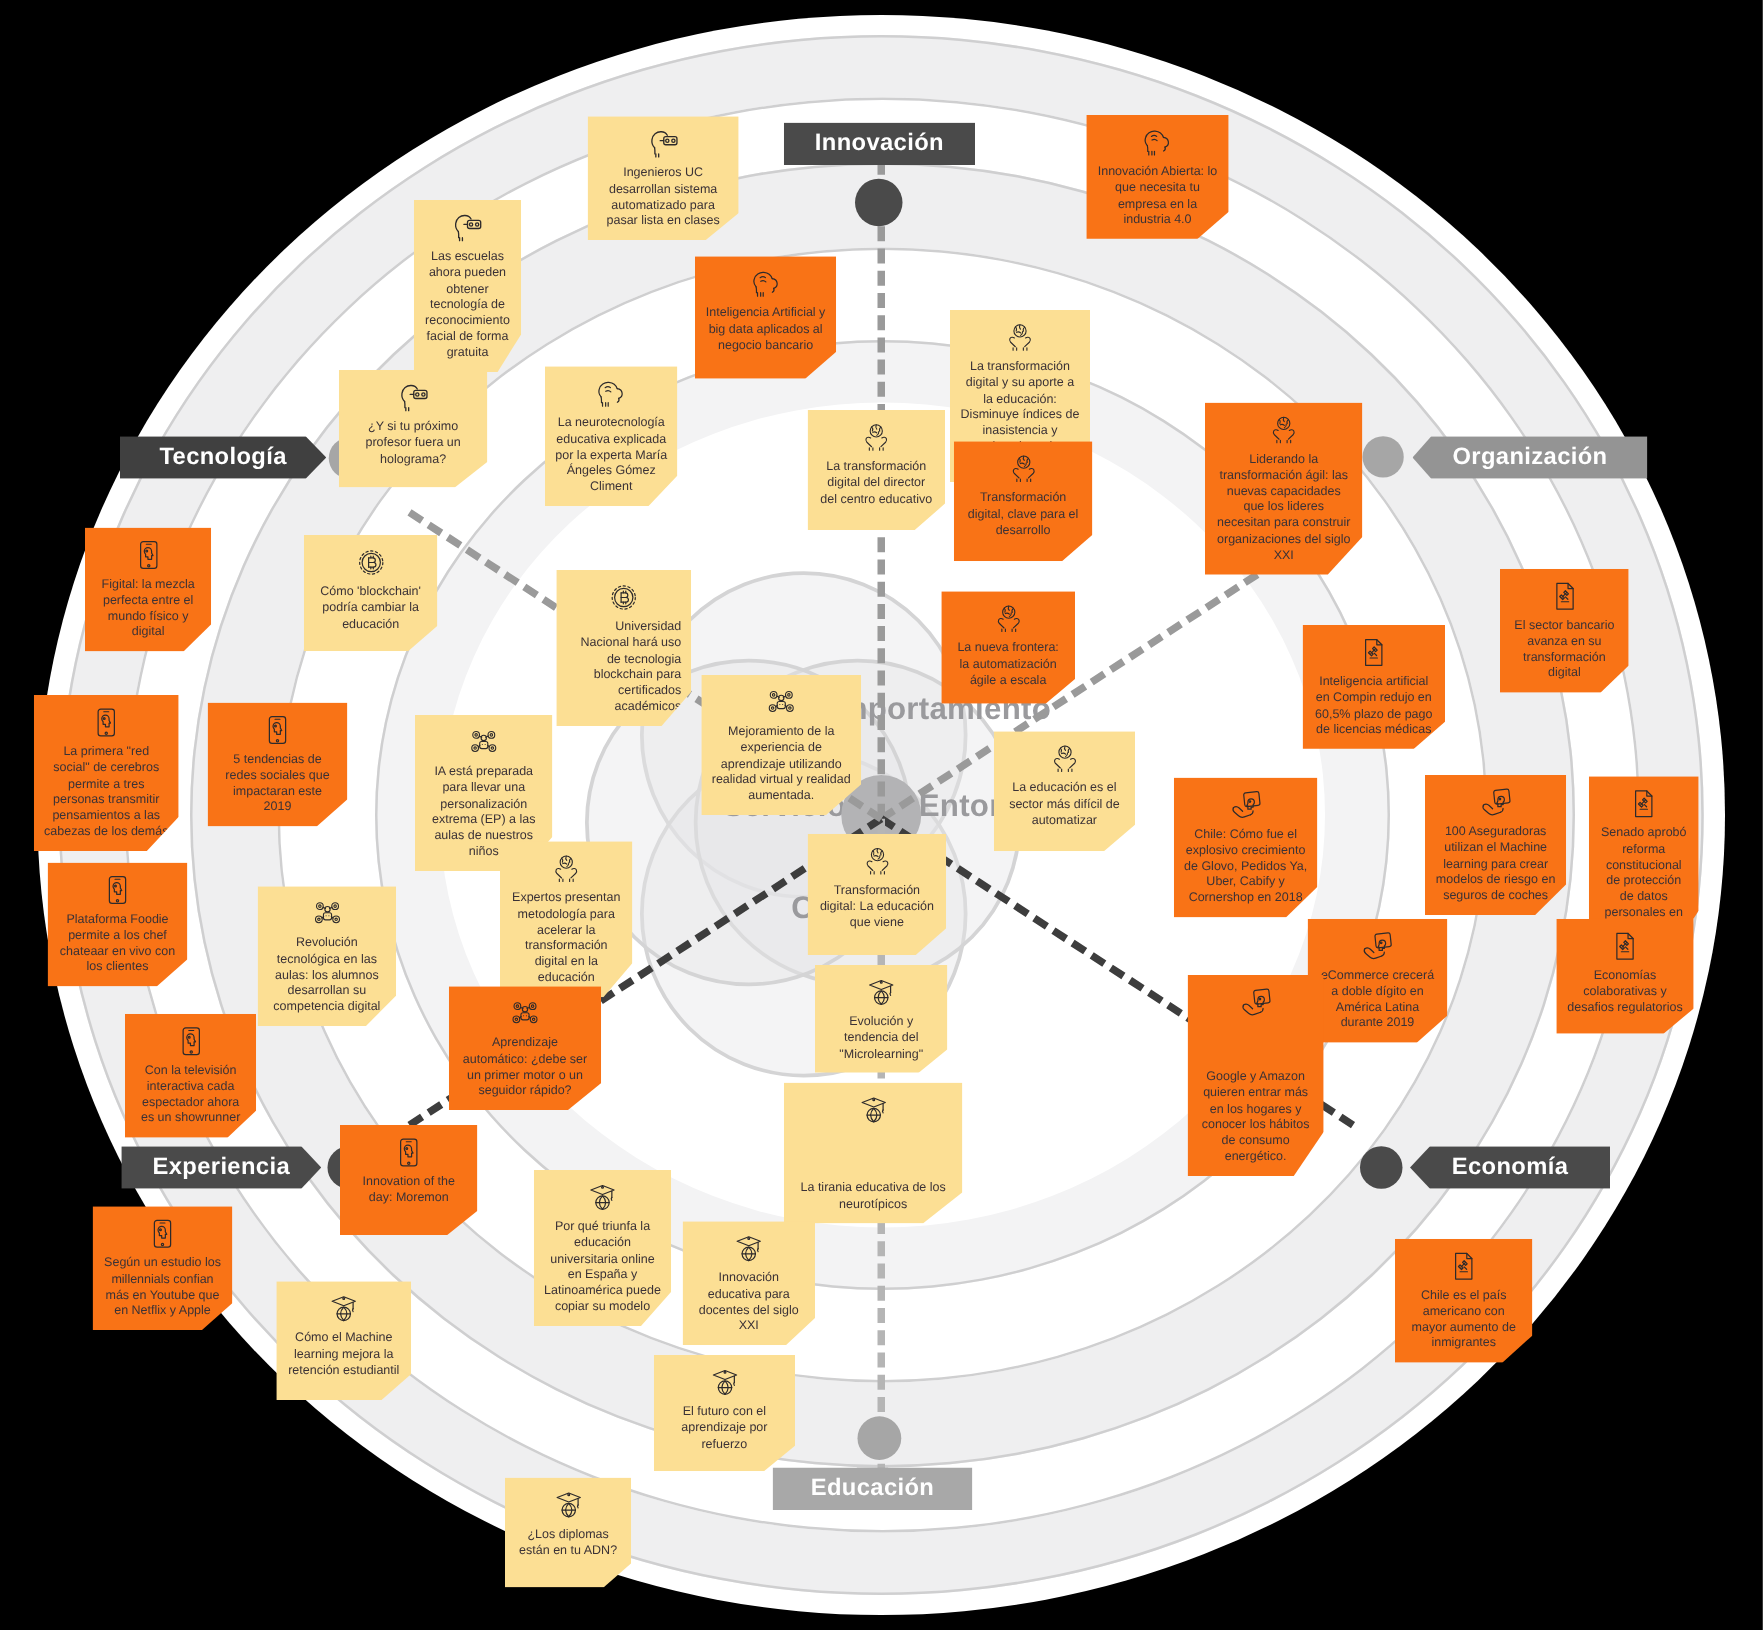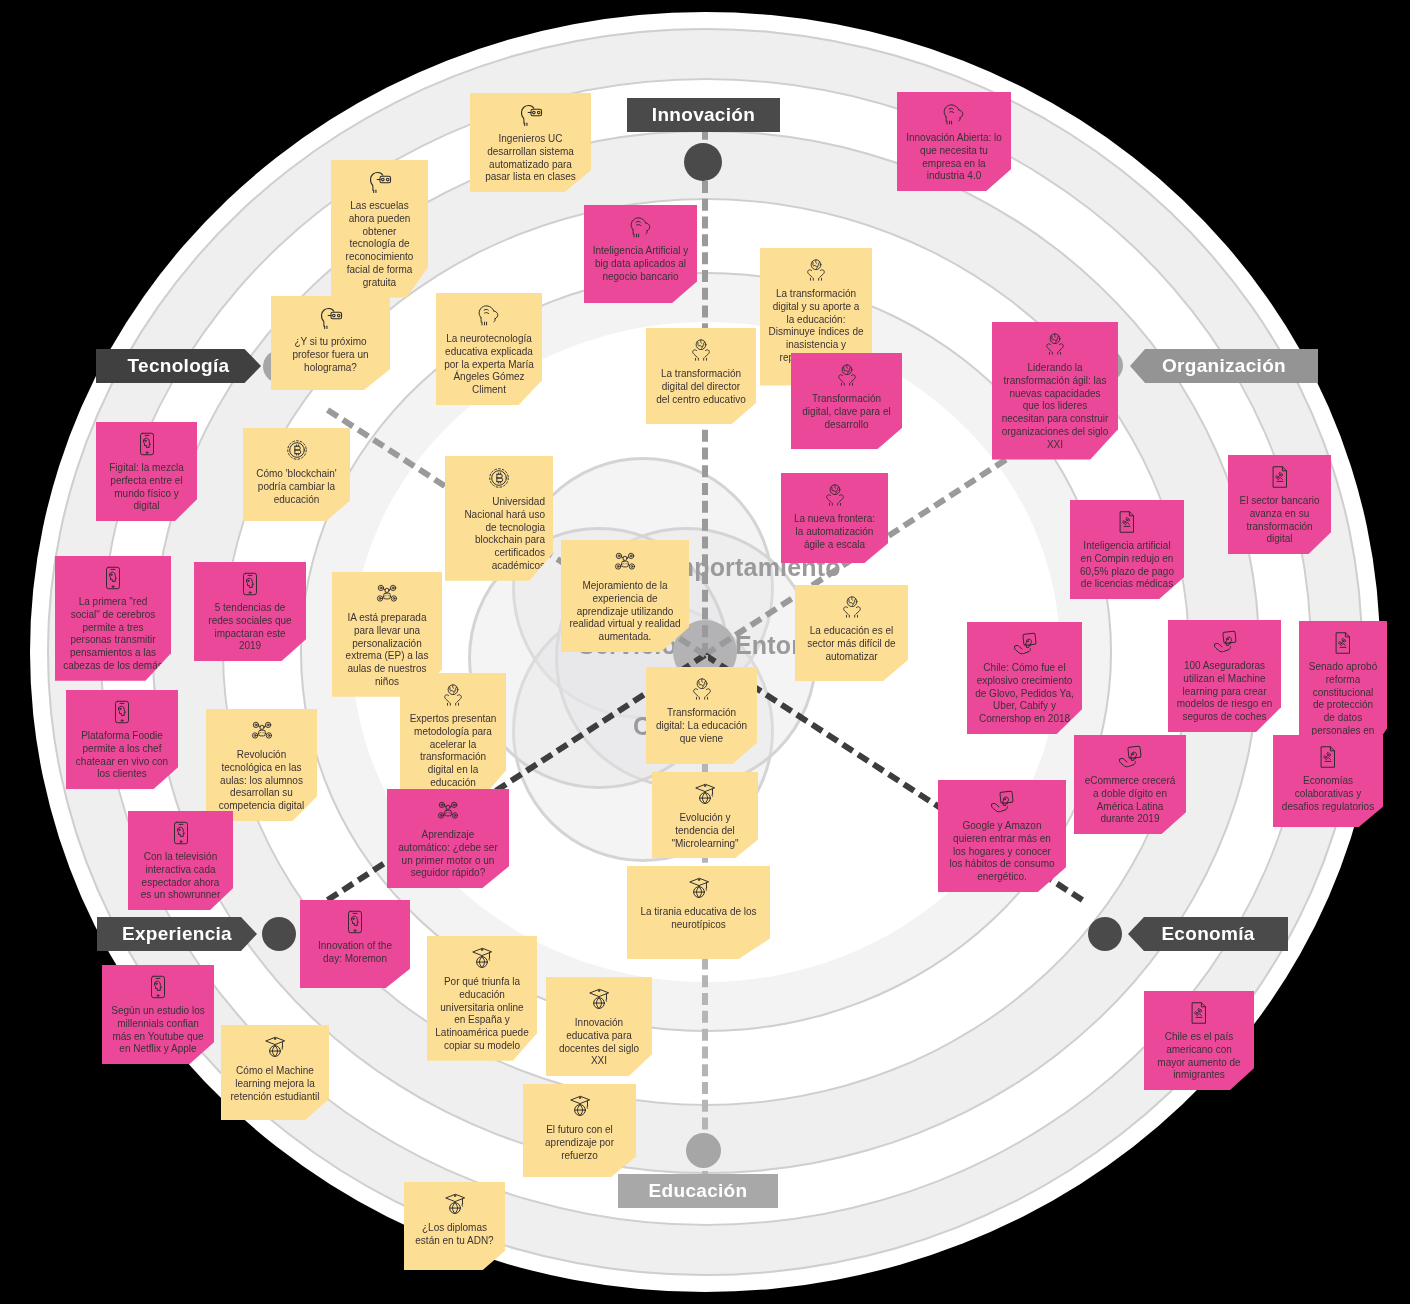--- a/index.html
+++ b/index.html
@@ -48,21 +48,21 @@
       color:#fff;font-weight:bold;font-size:19px;letter-spacing:.3px;}
   .banner span{position:relative;z-index:2;padding:0 14px;}
 
   
   .card{position:absolute;box-sizing:border-box;
       display:flex;flex-direction:column;align-items:center;
       padding:9px 8px 8px;text-align:center;
       color:#3b3236;font-size:10px;line-height:1.28;
       clip-path:polygon(0 0,100% 0,100% 78%,78% 100%,0 100%);}
   .card.y{background:#fcdf94;}
-  .card.p{background:#ec4899;margin-left:28px;}
+  .card.p{background:#f97316;}
   .card .ic{width:26px;height:26px;margin-bottom:5px;flex:none;}
   .card .tx{width:100%;}
 
   
   #noise{position:absolute;inset:0;pointer-events:none;}
 </style>
 </head>
 <body>
 
 <div id="stage">
@@ -158,21 +158,21 @@
               clip-path:polygon(0 0,90% 0,100% 50%,90% 100%,0 100%);">
     <span>Experiencia</span>
   </div>
 
   <div class="banner" style="left:96px;top:349px;width:165px;height:34px;background:#404040;
               clip-path:polygon(0 0,90% 0,100% 50%,90% 100%,0 100%);">
     <span>Tecnología</span>
   </div>
 
   <div id="cards">
-      <div class="card y" style="left: 331px; top: 160px; width: 97px; min-height: 96px; justify-content: flex-end;">
+      <div class="card y" style="left: 331px; top: 160px; width: 86px; min-height: 96px; justify-content: flex-end;">
         <div class="ic"><svg viewBox="0 0 32 32" fill="none" stroke="#2d2a2b" stroke-width="1.3" stroke-linecap="round" stroke-linejoin="round">
       <path d="M7 20c-2-2-3-5-2.6-8C5 7 9 4 13.5 4.2c3 .1 5 1.6 6 3.4"></path>
       <path d="M7 20c.4 2 .3 4 .3 6"></path>
             <path d="M11 26v3"></path>
             <path d="M8.2 26v3"></path>
       <rect x="16" y="9" width="13" height="8" rx="2"></rect>
       <path d="M16 13h-3.5"></path>
             <circle cx="19.5" cy="13" r="1.6"></circle>
             <circle cx="25.5" cy="13" r="1.6"></circle>
     </svg></div>
@@ -558,21 +558,21 @@
       <path d="M16 4.2L4.6 8.6 16 13l11.4-4.4z"></path>
       <circle cx="16" cy="5.9" r=".9"></circle>
       <path d="M25.2 9.8v6.2"></path>
             <path d="M25.2 16c-.7.8-.7 2 0 2.8"></path>
       <circle cx="16" cy="21" r="6.6"></circle>
       <path d="M9.4 21h13.2"></path>
       <path d="M16 14.4c2 2 3.1 4.3 3.1 6.6s-1.1 4.6-3.1 6.6c-2-2-3.1-4.3-3.1-6.6s1.1-4.6 3.1-6.6z"></path>
     </svg></div>
         <div class="tx">Evolución y tendencia del "Microlearning"</div>
       </div>
-      <div class="card p" style="left: 910px; top: 780px; width: 128px; min-height: 98px;">
+      <div class="card p" style="left: 950px; top: 780px; width: 109px; min-height: 98px; gap: 36px;">
         <div class="ic"><svg viewBox="0 0 32 32" fill="none" stroke="#2d2a2b" stroke-width="1.2" stroke-linecap="round" stroke-linejoin="round">
       <rect x="14" y="3.4" width="15" height="13.6" rx="2" transform="rotate(-6 21.5 10.2)"></rect>
       <path d="M17.6 13.2c0-1.8 1.4-3.2 3.2-3.2s3.2 1.4 3.2 3.2c0 1-.5 1.9-1.2 2.5v2.3h-2v2.1h-3.2v-3.2h-1.2l1.2-2.3z"></path>
       <circle cx="19.6" cy="12.6" r=".8"></circle>
       <path d="M3.4 18.6c1.8-1.4 4-1.1 5.6.4l3.4 3.2"></path>
       <path d="M3.4 18.6c-.8 1.6-.4 3.4 1 4.6l4 3.4c1.6 1.4 3.8 1.8 5.8 1.1l6-2.1"></path>
       <path d="M20.2 25.6c1.6-.6 2.6-2.1 2.5-3.8"></path>
     </svg></div>
         <div class="tx">Google y Amazon quieren entrar más en los hogares y conocer los hábitos de consumo energético.</div>
       </div>
@@ -580,21 +580,21 @@
         <div class="ic"><svg viewBox="0 0 32 32" fill="none" stroke="#2d2a2b" stroke-width="1.2" stroke-linecap="round" stroke-linejoin="round">
       <rect x="8" y="2.8" width="16" height="26.4" rx="2.6"></rect>
       <path d="M13.6 5.4h4.8"></path>
             <circle cx="16" cy="26.6" r="1.1"></circle>
       <path d="M10.6 8.4h10.8v15.4H10.6z" opacity=".0"></path>
       <path d="M18.8 12.4c0-2-1.6-3.6-3.6-3.6s-3.6 1.6-3.6 3.6c0 1.1.5 2.1 1.3 2.8v2.6h2.3v2.4h3.6v-3.6h1.4l-1.4-2.6z"></path>
       <circle cx="14" cy="12" r=".9"></circle>
     </svg></div>
         <div class="tx">Innovation of the day: Moremon</div>
       </div>
-      <div class="card y" style="left: 627px; top: 866px; width: 143px; min-height: 93px;">
+      <div class="card y" style="left: 627px; top: 866px; width: 143px; min-height: 93px; gap: 39px;">
         <div class="ic"><svg viewBox="0 0 32 32" fill="none" stroke="#2d2a2b" stroke-width="1.2" stroke-linecap="round" stroke-linejoin="round">
       <path d="M16 4.2L4.6 8.6 16 13l11.4-4.4z"></path>
       <circle cx="16" cy="5.9" r=".9"></circle>
       <path d="M25.2 9.8v6.2"></path>
             <path d="M25.2 16c-.7.8-.7 2 0 2.8"></path>
       <circle cx="16" cy="21" r="6.6"></circle>
       <path d="M9.4 21h13.2"></path>
       <path d="M16 14.4c2 2 3.1 4.3 3.1 6.6s-1.1 4.6-3.1 6.6c-2-2-3.1-4.3-3.1-6.6s1.1-4.6 3.1-6.6z"></path>
     </svg></div>
         <div class="tx">La tirania educativa de los neurotípicos</div>

